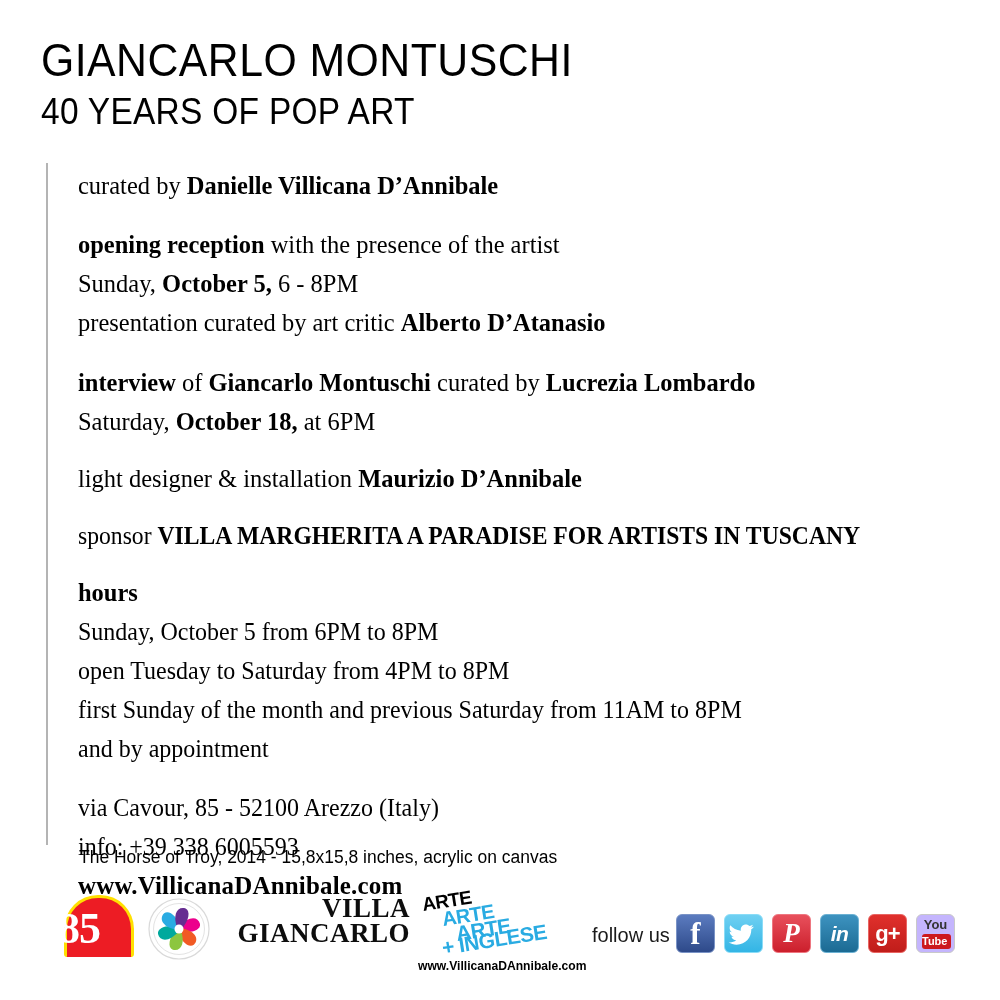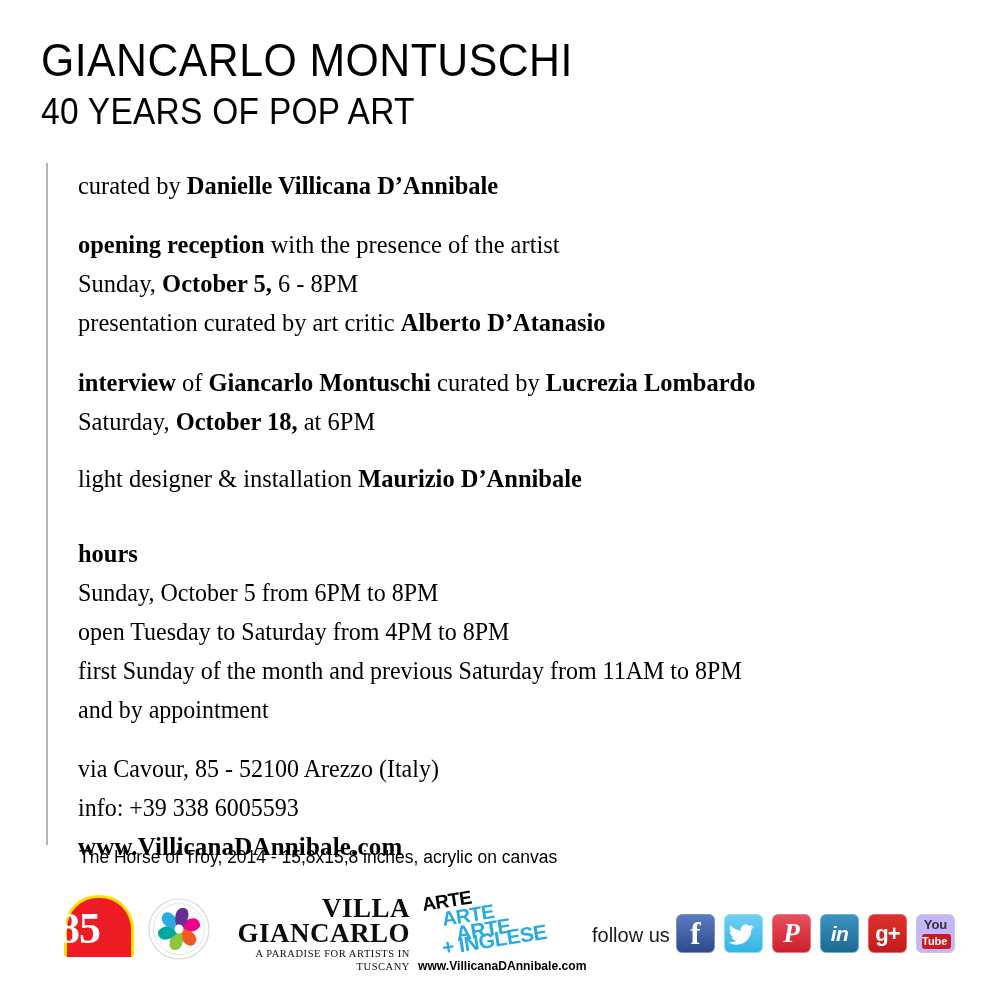--- a/index.html
+++ b/index.html
@@ -342,20 +342,23 @@
   </div>
 
   <div class="gap-c"></div>
 
   <div class="para">
     <div class="ln"><span>light designer &amp; installation </span><b>Maurizio D’Annibale</b></div>
   </div>
 
   <div class="gap-d"></div>
 
+  <div class="para">
+    <div class="ln sponsor"><span>sponsor </span><b>VILLA MARGHERITA A PARADISE FOR ARTISTS IN TUSCANY</b></div>
+  </div>
 
   <div class="gap-e"></div>
 
   <div class="para">
     <div class="ln"><b>hours</b></div>
     <div class="ln small">Sunday, October 5 from 6PM to 8PM</div>
     <div class="ln small">open Tuesday to Saturday from 4PM to 8PM</div>
     <div class="ln small">first Sunday of the month and previous Saturday from 11AM to 8PM</div>
     <div class="ln small">and by appointment</div>
   </div>
@@ -402,21 +405,20 @@
           </g>
         <g transform="rotate(300)">
             <path d="M0,-2 C9,-13 19,-13 21,-5 C22,1 12,5 0,2 Z" fill="#662d91"></path>
           </g>
         <circle cx="0" cy="0" r="4.5" fill="#ffffff"></circle>
       </g>
     </svg>
     <div id="villa-text">
       <div class="villa-word" id="villa-w1">VILLA</div>
       <div class="villa-word" id="villa-w2">GIANCARLO</div>
-      <div id="villa-tag">A PARADISE FOR ARTISTS IN TUSCANY</div>
     </div>
   </div>
 
   <div id="logo-arte">
     <div class="arte-w" id="arte-1">ARTE</div>
     <div class="arte-w" id="arte-2">ARTE</div>
     <div class="arte-w" id="arte-3">ARTE</div>
     <div class="arte-w" id="arte-4">+ INGLESE</div>
     <div id="arte-url">www.VillicanaDAnnibale.com</div>
   </div>

